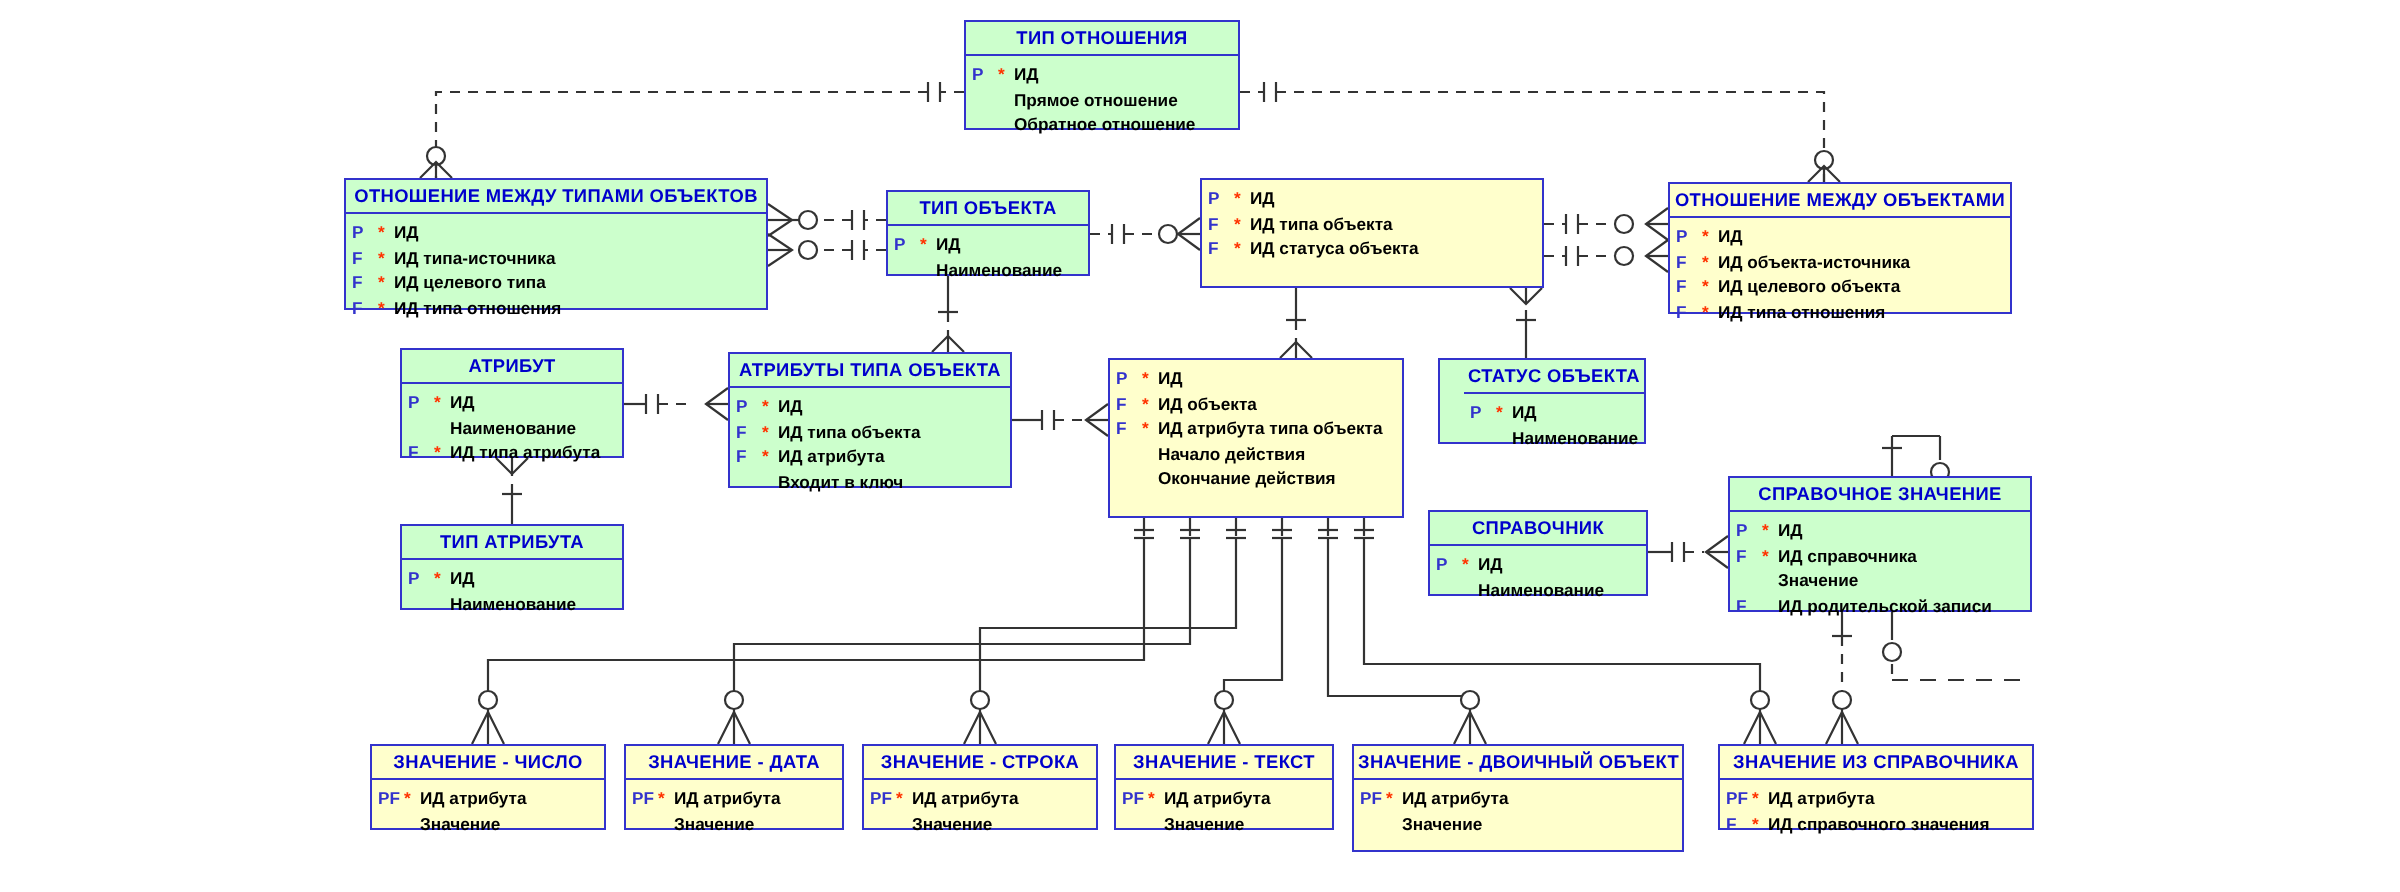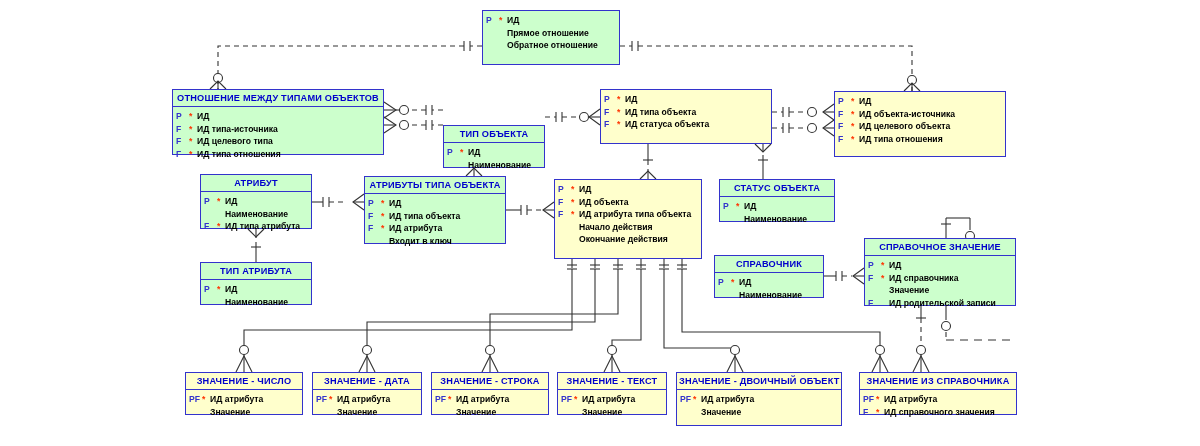--- a/index.html
+++ b/index.html
@@ -257,20 +257,21 @@
 
       <path d="M682 269 L 682 332 L 880 332 L 880 356"></path>
       <circle cx="880" cy="350" r="4.5" fill="#ffffff"></circle>
       <path d="M872 372 L880 356 L888 372"></path>
       <path d="M880 372 L880 356"></path>
 
     </g>
   </svg>
 
   <div class="entity green" style="left:482px;top:10px;width:138px;height:55px;">
+    <div class="title">ТИП ОТНОШЕНИЯ</div>
     <div class="body">
       <div class="attr">
           <span class="key">P</span>
           <span class="star">*</span>
           <span class="nm">ИД</span>
         </div>
       <div class="attr">
           <span class="key"></span>
           <span class="star"></span>
           <span class="nm">Прямое отношение</span>
@@ -302,21 +303,21 @@
           <span class="nm">ИД целевого типа</span>
         </div>
       <div class="attr">
           <span class="key">F</span>
           <span class="star">*</span>
           <span class="nm">ИД типа отношения</span>
         </div>
     </div>
   </div>
 
-  <div class="entity green" style="left:443px;top:95px;width:102px;height:43px;margin-top:30px;">
+  <div class="entity green" style="left:443px;top:95px;width:102px;height:43px;">
     <div class="title">ТИП ОБЪЕКТА</div>
     <div class="body">
       <div class="attr">
           <span class="key">P</span>
           <span class="star">*</span>
           <span class="nm">ИД</span>
         </div>
       <div class="attr">
           <span class="key"></span>
           <span class="star"></span>
@@ -339,20 +340,21 @@
         </div>
       <div class="attr">
           <span class="key">F</span>
           <span class="star">*</span>
           <span class="nm">ИД статуса объекта</span>
         </div>
     </div>
   </div>
 
   <div class="entity" style="left:834px;top:91px;width:172px;height:66px;">
+    <div class="title">ОТНОШЕНИЕ МЕЖДУ ОБЪЕКТАМИ</div>
     <div class="body">
       <div class="attr">
           <span class="key">P</span>
           <span class="star">*</span>
           <span class="nm">ИД</span>
         </div>
       <div class="attr">
           <span class="key">F</span>
           <span class="star">*</span>
           <span class="nm">ИД объекта-источника</span>
@@ -440,21 +442,21 @@
           <span class="nm">Начало действия</span>
         </div>
       <div class="attr">
           <span class="key"></span>
           <span class="star"></span>
           <span class="nm">Окончание действия</span>
         </div>
     </div>
   </div>
 
-  <div class="entity green" style="left:719px;top:179px;width:116px;height:43px;">
+  <div class="entity green" style="left:719px;top:179px;width:104px;height:43px;padding-left:12px;">
     <div class="title">СТАТУС ОБЪЕКТА</div>
     <div class="body">
       <div class="attr">
           <span class="key">P</span>
           <span class="star">*</span>
           <span class="nm">ИД</span>
         </div>
       <div class="attr">
           <span class="key"></span>
           <span class="star"></span>

